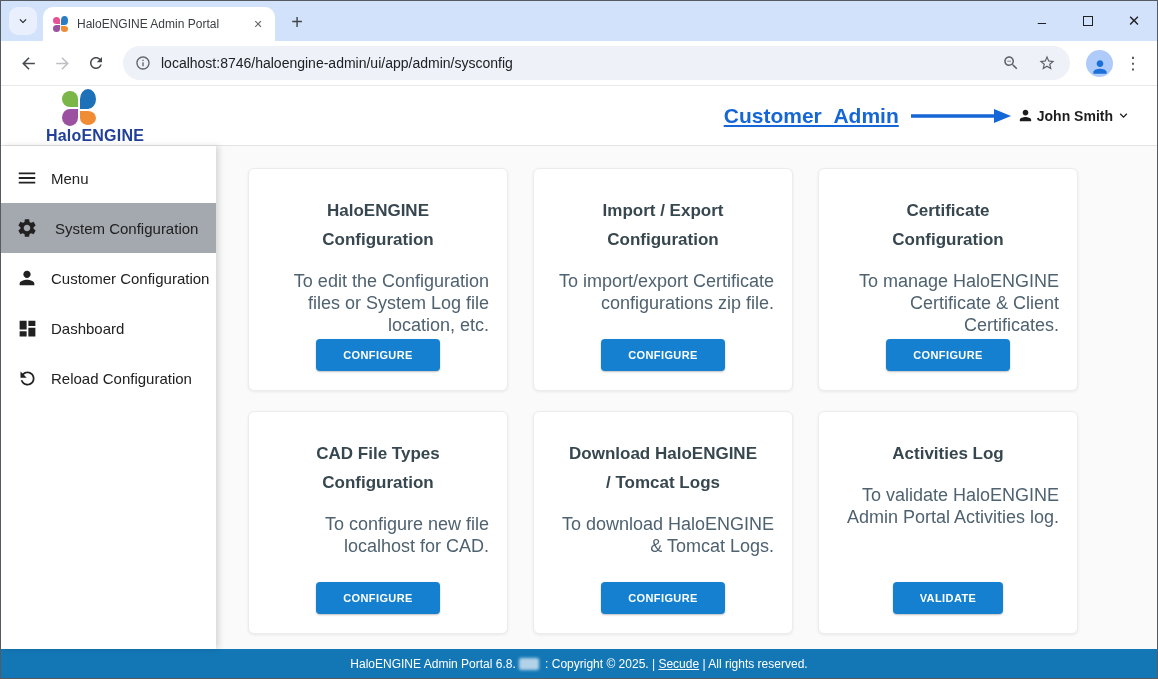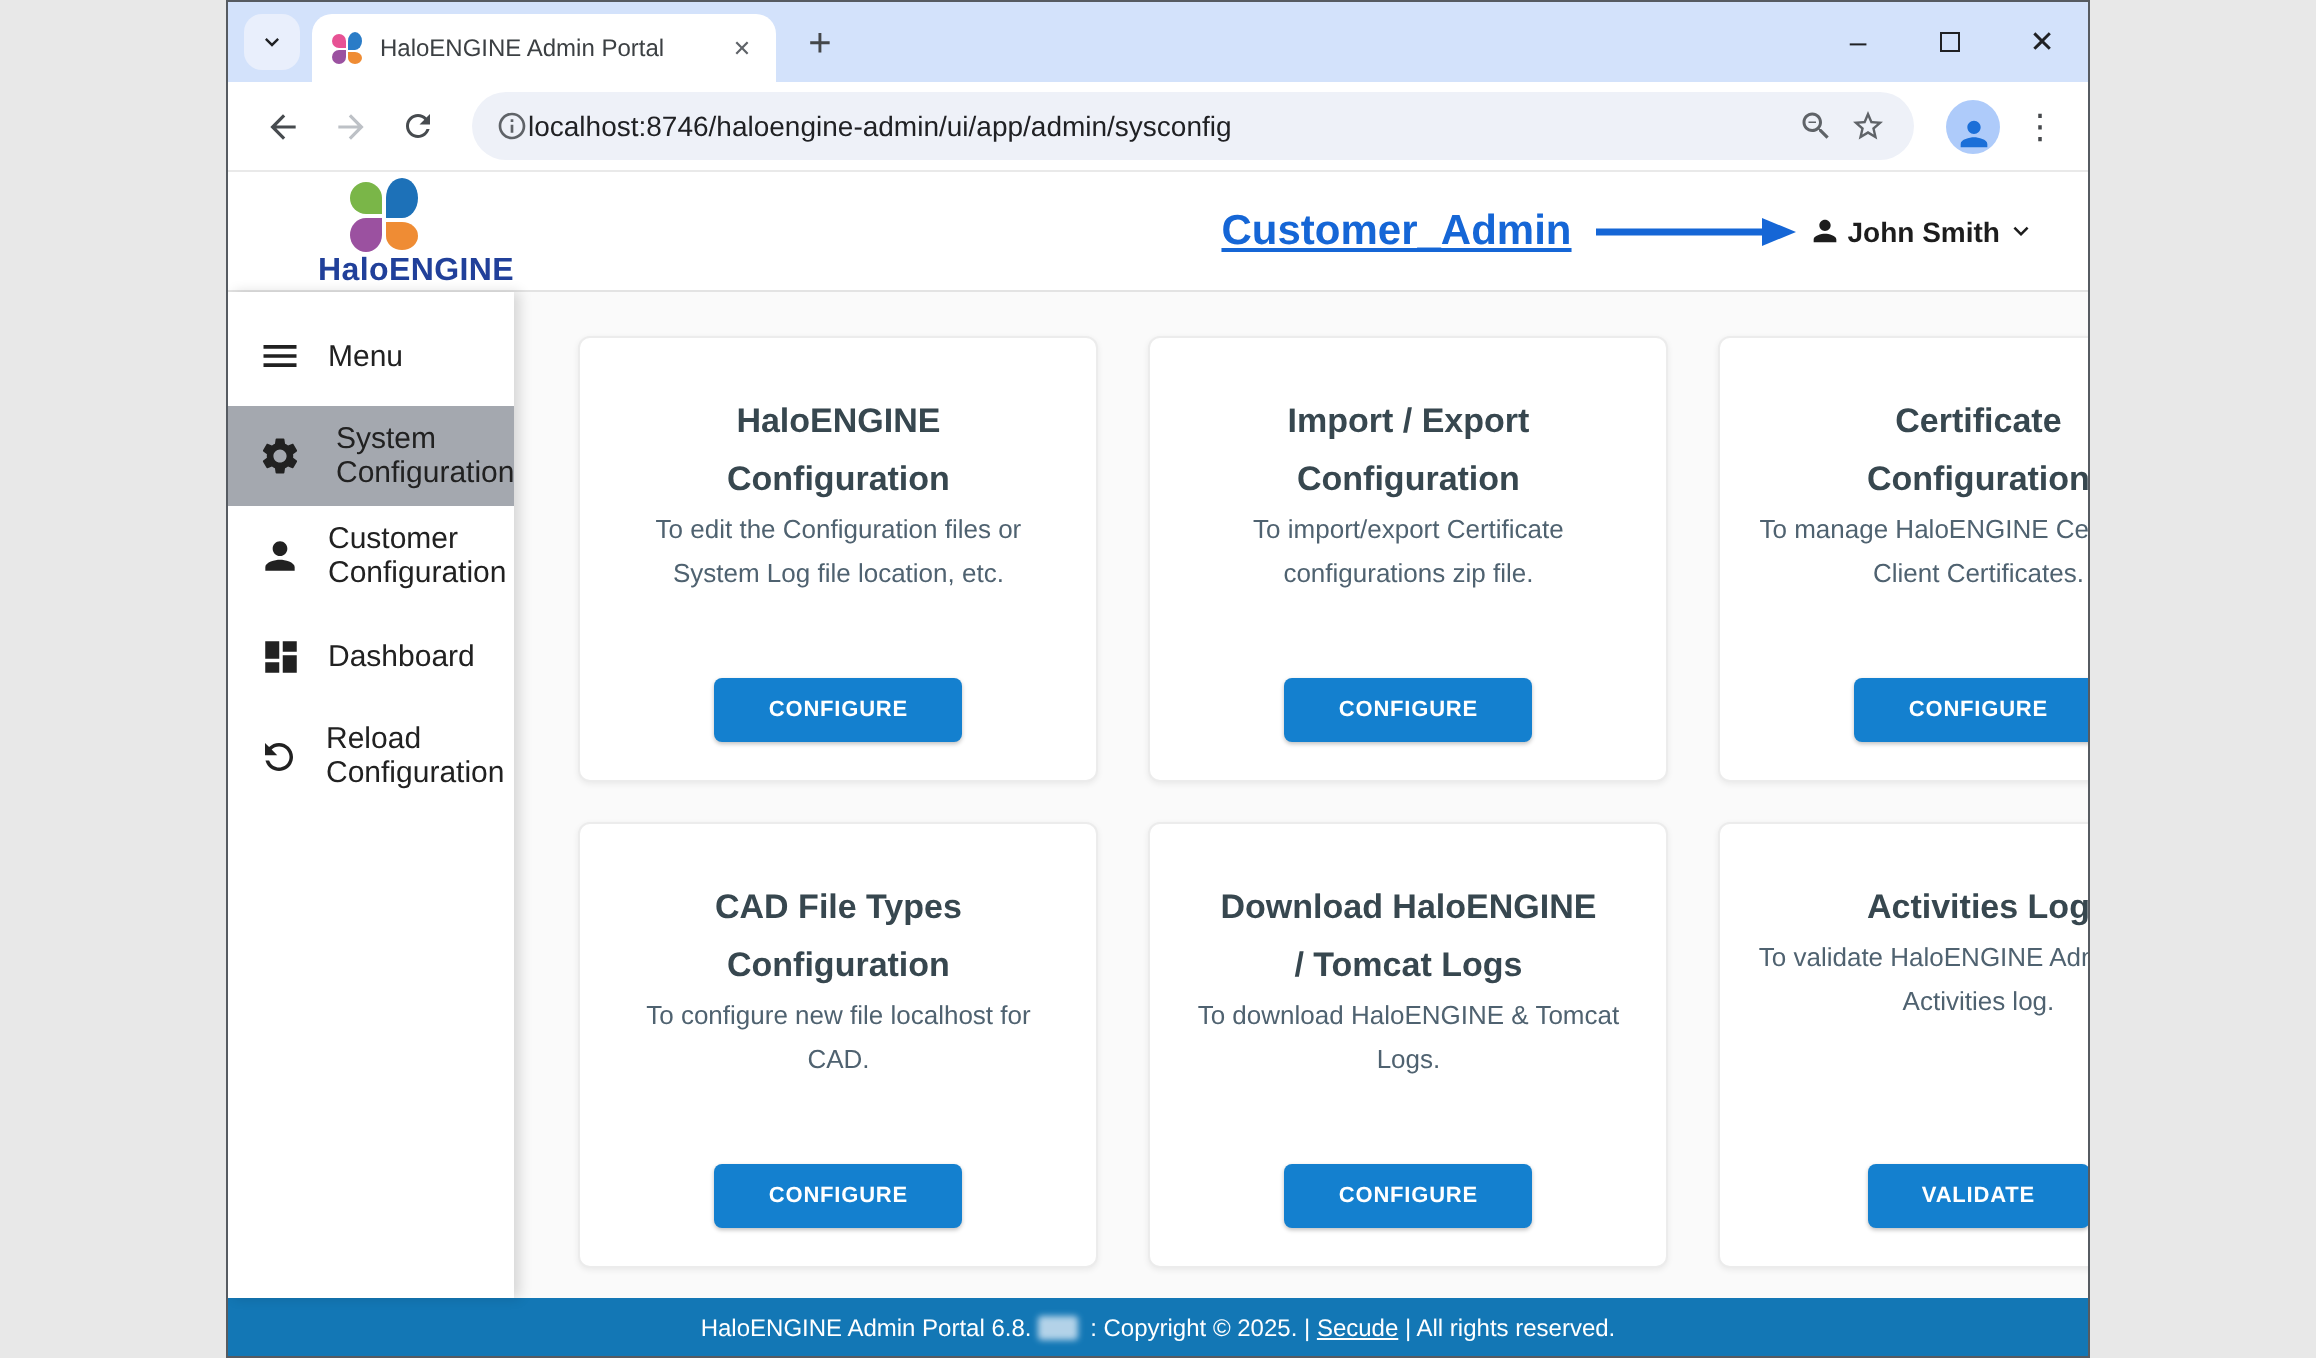--- a/index.html
+++ b/index.html
@@ -1,19 +1,19 @@
 <!DOCTYPE html>
 <html><head>
 <meta charset="utf-8">
 <style>
   * { margin:0; padding:0; box-sizing:border-box; }
   html,body { background:#e8e8e8; }
   body { font-family:"Liberation Sans", sans-serif; }
   .screen{
-    width:932px; height:679px; margin:0 auto; position:relative;
+    width:1158px; height:679px; margin:0 auto; position:relative;
     border:1px solid #565b61; background:#fff; overflow:hidden;
     display:flex; flex-direction:column;
   }
   
   .tabstrip{ height:40px; background:#d3e2fb; display:flex; align-items:flex-end; flex:0 0 auto; position:relative; }
   .tab-search{ width:28px; height:28px; border-radius:9px; background:#e9effc; margin:0 6px 6px 8px;
     display:flex; align-items:center; justify-content:center; cursor:pointer; }
   .tab{ width:232px; height:34px; background:#fff; border-radius:10px 10px 0 0;
     display:flex; align-items:center; padding:0 8px 0 10px; gap:8px; }
   .tab-title{ font-size:12px; color:#3c4043; flex:1; white-space:nowrap; overflow:hidden; }
@@ -23,21 +23,21 @@
     display:flex; align-items:center; justify-content:center; font-weight:400; cursor:pointer; }
   .wincontrols{ position:absolute; right:0; top:0; height:40px; display:flex; align-items:center; }
   .winbtn{ width:46px; height:40px; display:flex; align-items:center; justify-content:center;
     font-size:15px; color:#202124; cursor:pointer; }
   .maxbox{ width:10px; height:10px; border:1.4px solid #202124; display:inline-block; }
   
   .toolbar{ height:45px; background:#fff; display:flex; align-items:center; padding:0 10px;
     flex:0 0 auto; border-bottom:1px solid #e9e9e9; }
   .navbtn{ width:34px; height:34px; display:flex; align-items:center; justify-content:center; cursor:pointer; }
   .omnibox{ flex:1; height:34px; background:#eef1f8; border-radius:17px; margin:0 10px;
-    display:flex; align-items:center; padding:0 10px 0 12px; cursor:text; }
+    display:flex; align-items:center; padding:0 10px 0 12px; gap:10px; cursor:text; }
   .url{ font-size:14px; color:#202124; flex:1; white-space:nowrap; overflow:hidden; }
   .omni-ic{ display:flex; align-items:center; justify-content:center; width:26px; height:26px; cursor:pointer; }
   .avatar{ width:27px; height:27px; border-radius:50%; background:#aecbfa; display:flex;
     align-items:flex-end; justify-content:center; overflow:hidden; margin:0 6px; cursor:pointer; }
   .morevert{ font-size:17px; color:#45484b; width:28px; text-align:center; letter-spacing:0; cursor:pointer; }
   
   .appheader{ height:60px; background:#fff; border-bottom:1px solid #e3e3e3; flex:0 0 auto;
     display:flex; align-items:center; justify-content:space-between; padding:0 26px 0 45px; position:relative; }
   .logo{ display:flex; flex-direction:column; align-items:flex-start; margin-top:2px; }
   .petals{ position:relative; width:36px; height:36px; margin-left:16px; }
@@ -56,21 +56,21 @@
   .nav-item.selected{ background:#a4a8af;gap:17px; }
   .nav-icon{ width:22px; height:22px; display:flex; align-items:center; justify-content:center; }
   .nav-label{ font-size:15px; color:#212121; }
   .main{ flex:1; padding:22px 0 0 32px; }
   .grid{ display:grid; grid-template-columns:repeat(3,260px); gap:20px 25px; }
   .card{ background:#fff; border:1px solid #ececec; border-radius:6px; height:223px;
     box-shadow:0 1px 3px rgba(0,0,0,.07); display:flex; flex-direction:column; align-items:center;
     padding:27px 18px 19px 18px; text-align:center; }
   .card-title{ font-size:17px; font-weight:bold; color:#37474f; line-height:29px; }
   .card-title span{ display:block; }
-  .card-desc{ font-size:13px; color:#4f6270; line-height:22px; margin-top:0; }
+  .card-desc{ font-size:18px; color:#4f6270; line-height:22px; margin-top:16px;text-align:right; }
   .cta{ margin-top:auto; background:#1480cf; color:#fff; border:none; border-radius:4px;
     font-family:"Liberation Sans", sans-serif; font-size:11px; font-weight:bold; letter-spacing:.4px;
     padding:10px 27px; cursor:pointer; box-shadow:0 1px 2px rgba(0,0,0,.25); }
   
   .footer{ height:29px; background:#1377b5; flex:0 0 auto; display:flex; align-items:center;
     justify-content:center; color:#fff; font-size:12px; }
   .footer span{ white-space:pre; }
   .footer a{ color:#fff; text-decoration:underline; cursor:pointer; white-space:pre; }
   .redact{ display:inline-block; width:20px; height:12px; background:#cfe3f2; opacity:.85;
     filter:blur(1.5px); border-radius:2px; margin:0 3px; vertical-align:-2px; }

